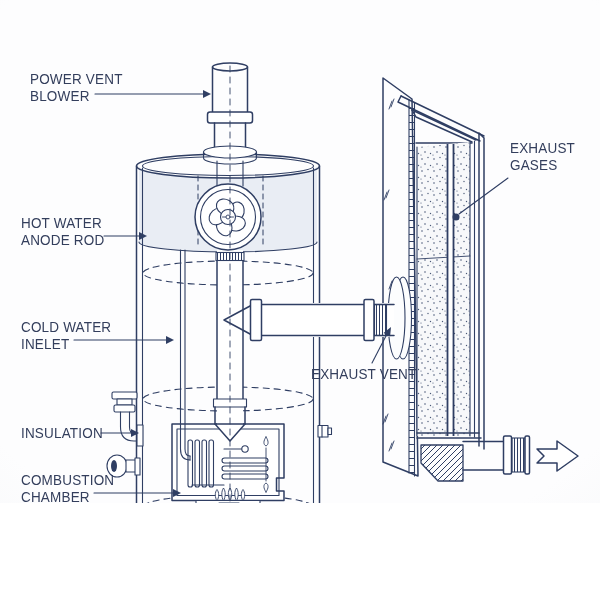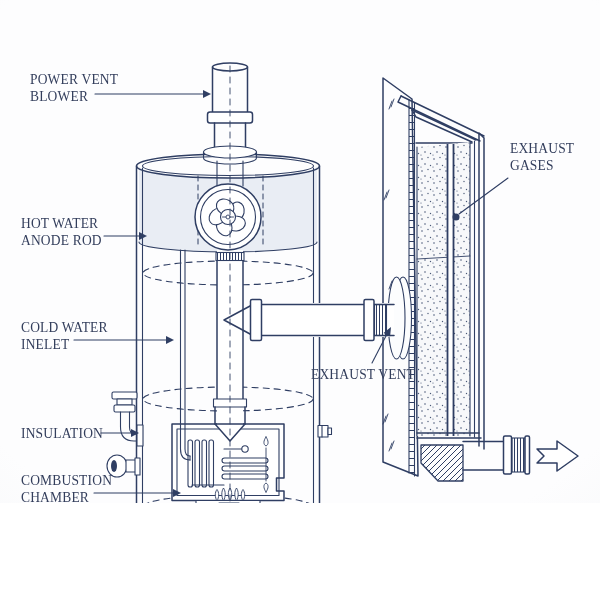--- a/index.html
+++ b/index.html
@@ -1,20 +1,19 @@
 <!DOCTYPE html>
 <html style="--line: #2f3e63; --text: #333e5c;"><head>
 <meta charset="utf-8">
 <style>
   html,body{margin:0;padding:0;}
   body{font-family:"Liberation Sans",sans-serif;}
   .stage{
     position:relative;width:600px;height:503px;overflow:hidden;
     background:radial-gradient(120% 120% at 50% 45%, #fdfdfe 55%, #eef0f3 100%);
-    font-family:Liberation Serif, serif;
   }
   .stage svg{position:absolute;left:0;top:0;}
   .label{
     position:absolute;color:var(--text,#333e5c);
     font-size:15px;line-height:16.5px;font-weight:400;
     letter-spacing:.2px;white-space:nowrap;
     transform:scaleX(.9);transform-origin:left top;
   }
   .label span{display:block;}
   

